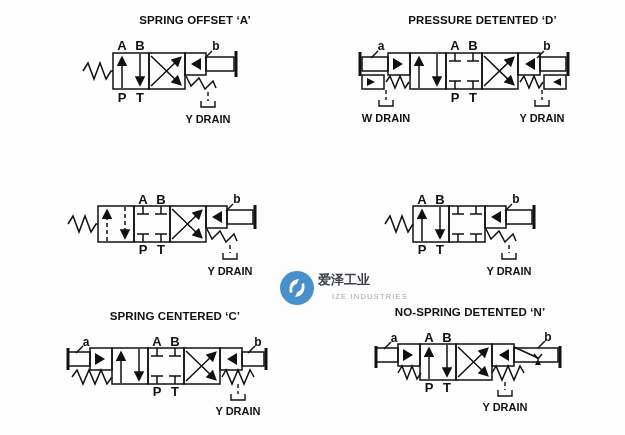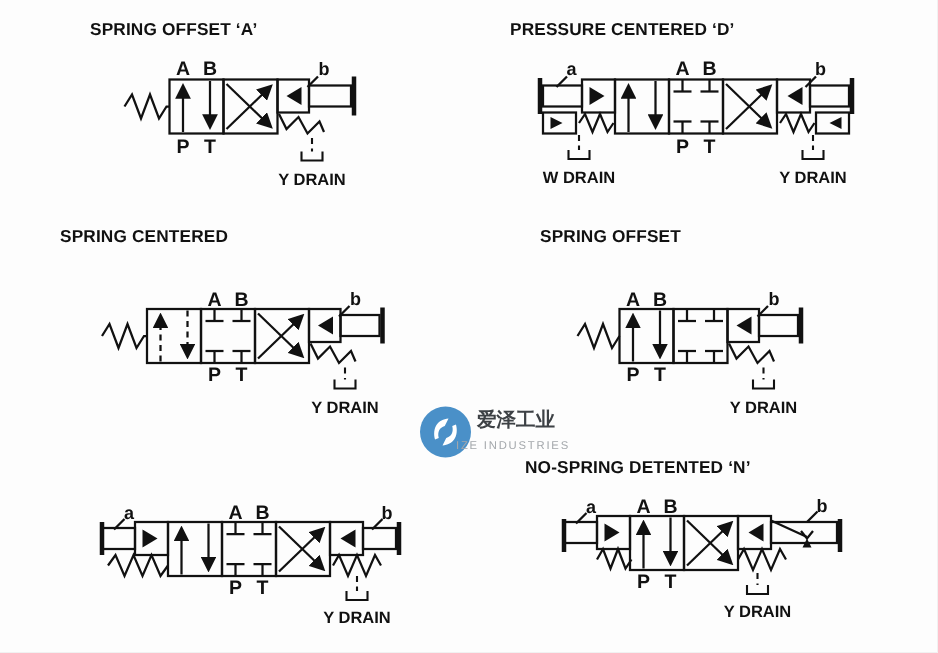--- a/index.html
+++ b/index.html
@@ -1,32 +1,32 @@
 <!DOCTYPE html>
 <html><head>
 <meta charset="utf-8">
 <style>
   html,body{margin:0;padding:0;background:#e8e8e8}
   .stage{position:relative;width:625px;height:435px;background:#fdfdfd;overflow:hidden;
          font-family:"Liberation Sans",sans-serif}
   .panel{position:absolute}
-  .vtitle{font-weight:bold;font-size:11.5px;line-height:13px;color:#111;letter-spacing:.1px}
+  .vtitle{font-weight:bold;font-size:11.5px;line-height:13px;text-align:center;color:#111;letter-spacing:.1px}
   svg.diag{position:absolute;left:0;overflow:visible}
   .ln{stroke:#111;stroke-width:1.5;fill:none}
   .thn{stroke:#111;stroke-width:1.4;fill:none}
   .thk{stroke:#111;stroke-width:3;fill:none}
   .dsh{stroke-dasharray:4 3}
   .fil{fill:#111;stroke:none}
   svg text{font-family:"Liberation Sans",sans-serif;font-weight:bold;fill:#111;text-anchor:middle}
   .port{font-size:13px}
   .sol{font-size:12px}
   .drn{font-size:11px}
   .wm{position:absolute;left:279px;top:268px;width:140px;height:42px}
   .wm-cn{position:absolute;left:39px;top:3px;font-weight:bold;font-size:13px;color:#3d4145;white-space:nowrap}
-  .wm-en{position:absolute;left:25px;top:24px;font-size:7.5px;letter-spacing:1.2px;color:#a3a7ab;white-space:nowrap}
+  .wm-en{position:absolute;left:53px;top:24px;font-size:7.5px;letter-spacing:1.2px;color:#a3a7ab;white-space:nowrap}
 </style>
 </head>
 <body>
 
 <div class="stage">
 
   <div class="panel" style="left:60px;top:14px;width:270px;height:130px">
     <div class="vtitle">SPRING OFFSET ‘A’</div>
     <svg class="diag" style="top:24px" width="270" height="100">
       <defs>
@@ -64,21 +64,21 @@
       </g>
       <text class="drn" x="148" y="85">Y DRAIN</text>
       <text class="port" x="62" y="12">A</text>
       <text class="port" x="80" y="12">B</text>
       <text class="port" x="62" y="64">P</text>
       <text class="port" x="80" y="64">T</text>
     </svg>
   </div>
 
   <div class="panel" style="left:340px;top:14px;width:285px;height:130px">
-    <div class="vtitle">PRESSURE CENTERED ‘D’</div>
+    <div class="vtitle">PRESSURE DETENTED ‘D’</div>
     <svg class="diag" style="top:24px" width="285" height="100">
       <defs>
           <marker id="ahD" viewBox="0 0 8 8" refX="6" refY="4" markerWidth="7" markerHeight="7" orient="auto">
             <path d="M0,0 L8,4 L0,8 Z" fill="#111"></path>
           </marker>
         </defs>
       <g>
         <line class="thk" x1="20" y1="14" x2="20" y2="38"></line>
         <rect class="ln" x="22" y="19" width="26" height="14"></rect>
         <rect class="ln" x="48" y="15" width="22" height="22"></rect>
@@ -136,21 +136,20 @@
       </g>
       <text class="drn" x="202" y="84">Y DRAIN</text>
       <text class="port" x="115" y="12">A</text>
       <text class="port" x="133" y="12">B</text>
       <text class="port" x="115" y="64">P</text>
       <text class="port" x="133" y="64">T</text>
     </svg>
   </div>
 
   <div class="panel" style="left:40px;top:152px;width:260px;height:140px">
-    <div class="vtitle">SPRING CENTERED</div>
     <svg class="diag" style="top:40px" width="260" height="95">
       <defs>
           <marker id="ahB" viewBox="0 0 8 8" refX="6" refY="4" markerWidth="7" markerHeight="7" orient="auto">
             <path d="M0,0 L8,4 L0,8 Z" fill="#111"></path>
           </marker>
         </defs>
       <g>
         <path class="ln" d="M28,32 l5,-8 l6,16 l6,-16 l6,16 l5,-8 h2"></path>
       </g>
       <g>
@@ -191,21 +190,20 @@
       </g>
       <text class="drn" x="190" y="83">Y DRAIN</text>
       <text class="port" x="103" y="12">A</text>
       <text class="port" x="121" y="12">B</text>
       <text class="port" x="103" y="62">P</text>
       <text class="port" x="121" y="62">T</text>
     </svg>
   </div>
 
   <div class="panel" style="left:360px;top:152px;width:250px;height:140px">
-    <div class="vtitle">SPRING OFFSET</div>
     <svg class="diag" style="top:40px" width="250" height="95">
       <defs>
           <marker id="ahF" viewBox="0 0 8 8" refX="6" refY="4" markerWidth="7" markerHeight="7" orient="auto">
             <path d="M0,0 L8,4 L0,8 Z" fill="#111"></path>
           </marker>
         </defs>
       <g>
         <path class="ln" d="M25,32 l5,-8 l6,16 l6,-16 l6,16 l5,-8"></path>
       </g>
       <g>
@@ -241,20 +239,21 @@
       </g>
       <text class="drn" x="149" y="83">Y DRAIN</text>
       <text class="port" x="62" y="12">A</text>
       <text class="port" x="80" y="12">B</text>
       <text class="port" x="62" y="62">P</text>
       <text class="port" x="80" y="62">T</text>
     </svg>
   </div>
 
   <div class="panel" style="left:20px;top:310px;width:310px;height:120px">
+    <div class="vtitle">SPRING CENTERED ‘C’</div>
     <svg class="diag" style="top:24px" width="310" height="95">
       <defs>
           <marker id="ahC" viewBox="0 0 8 8" refX="6" refY="4" markerWidth="7" markerHeight="7" orient="auto">
             <path d="M0,0 L8,4 L0,8 Z" fill="#111"></path>
           </marker>
         </defs>
       <g>
         <line class="thk" x1="48" y1="14" x2="48" y2="36"></line>
         <rect class="ln" x="48" y="18" width="22" height="14"></rect>
         <rect class="ln" x="70" y="14" width="22" height="22"></rect>

